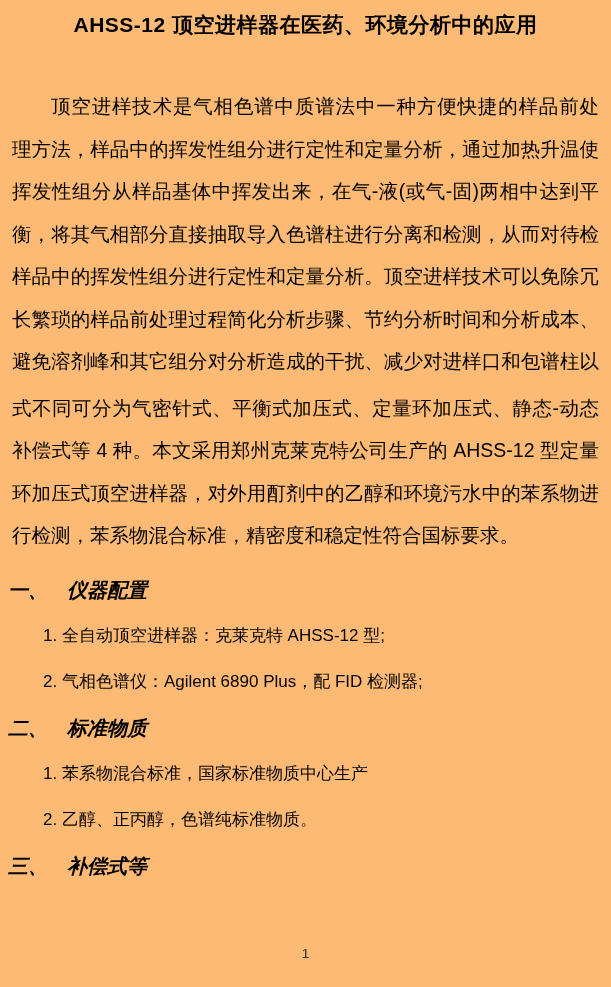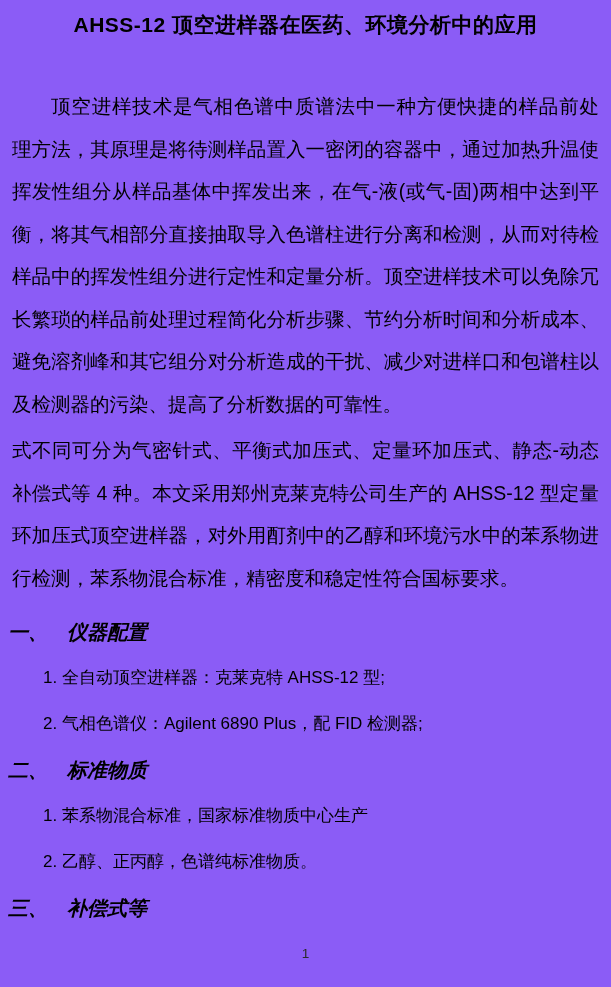--- a/index.html
+++ b/index.html
@@ -4,21 +4,21 @@
 <style>
   html, body {
     margin: 0;
     padding: 0;
     background: #ffffff;
   }
   .page {
     position: relative;
     width: 611px;
     height: 987px;
-    background: #8b5cf6;
+    background: #fdba74;
     color: #000000;
     font-family: "Liberation Sans", "DejaVu Sans", sans-serif;
     overflow: hidden;
   }
   .doc-title {
     height: 44px;
     padding-top: 6px;
     line-height: 38px;
     text-align: center;
     font-size: 21px;
@@ -89,27 +89,26 @@
 
 <div class="page">
 
   <div class="doc-title">AHSS-12 顶空进样器在医药、环境分析中的应用</div>
 
   <div class="body-text">
     <div class="para-spacer"></div>
 
     <div class="para">
       <div class="bline first">顶空进样技术是气相色谱中质谱法中一种方便快捷的样品前处</div>
-      <div class="bline">理方法，其原理是将待测样品置入一密闭的容器中，通过加热升温使</div>
+      <div class="bline">理方法，样品中的挥发性组分进行定性和定量分析，通过加热升温使</div>
       <div class="bline">挥发性组分从样品基体中挥发出来，在气-液(或气-固)两相中达到平</div>
       <div class="bline">衡，将其气相部分直接抽取导入色谱柱进行分离和检测，从而对待检</div>
       <div class="bline">样品中的挥发性组分进行定性和定量分析。顶空进样技术可以免除冗</div>
       <div class="bline">长繁琐的样品前处理过程简化分析步骤、节约分析时间和分析成本、</div>
       <div class="bline">避免溶剂峰和其它组分对分析造成的干扰、减少对进样口和包谱柱以</div>
-      <div class="bline last">及检测器的污染、提高了分析数据的可靠性。</div>
     </div>
 
     <div class="para">
       <div class="bline">式不同可分为气密针式、平衡式加压式、定量环加压式、静态-动态</div>
       <div class="bline">补偿式等 4 种。本文采用郑州克莱克特公司生产的 AHSS-12 型定量</div>
       <div class="bline">环加压式顶空进样器，对外用酊剂中的乙醇和环境污水中的苯系物进</div>
       <div class="bline last">行检测，苯系物混合标准，精密度和稳定性符合国标要求。</div>
     </div>
 
     <div class="sections">

